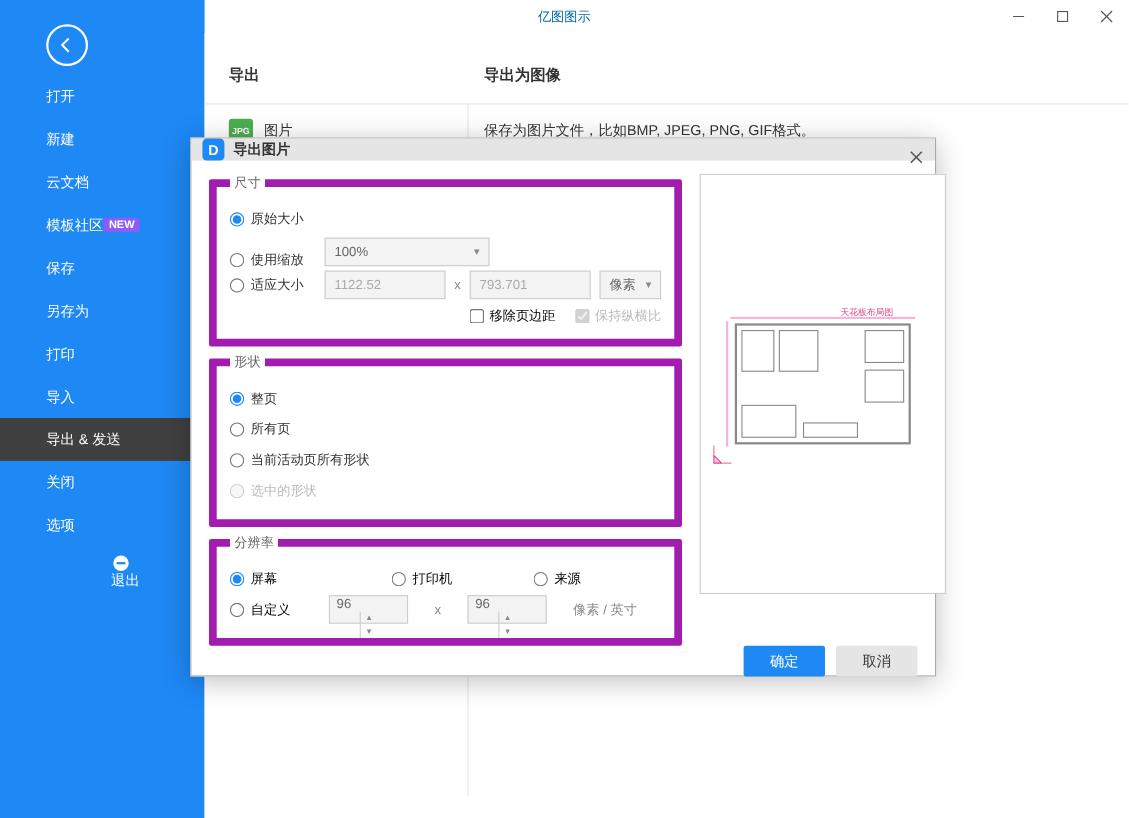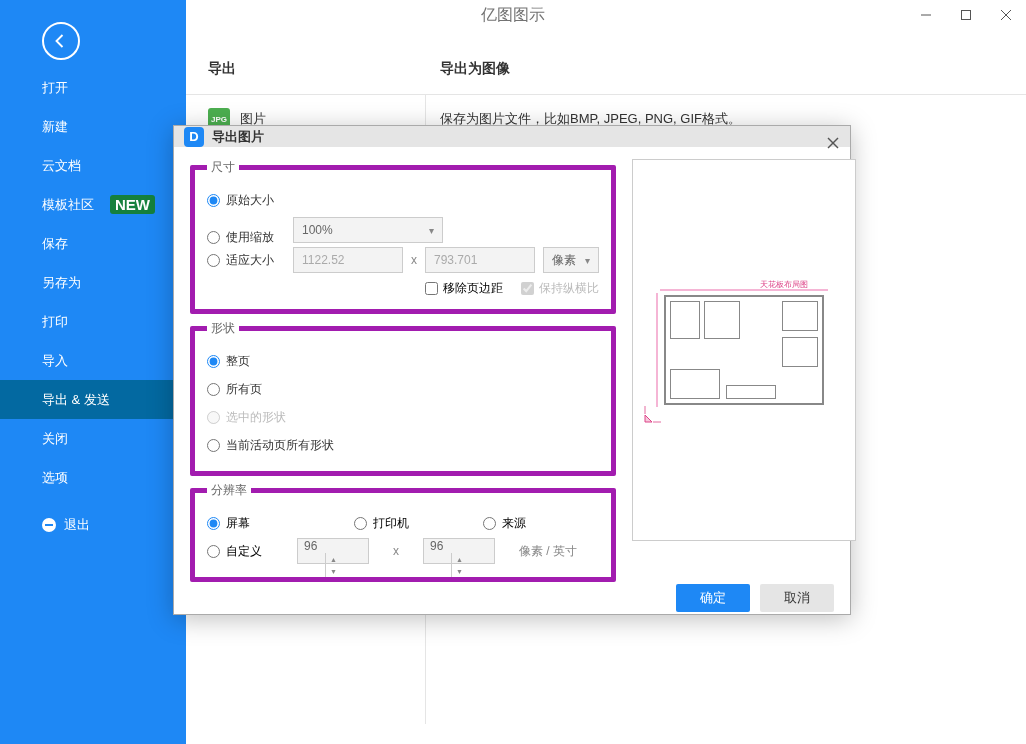--- a/index.html
+++ b/index.html
@@ -1,34 +1,34 @@
 <!DOCTYPE html>
 <html><head>
 <meta charset="utf-8">
 <style>
 * { margin: 0; padding: 0; box-sizing: border-box; font-family: "Microsoft YaHei", "PingFang SC", sans-serif; }
 body { width: 1026px; height: 744px; background: #fff; overflow: hidden; position: relative; }
 
 .titlebar { height: 30px; display: flex; align-items: center; justify-content: center; position: relative; background: #fff; }
-.titlebar .title { font-size: 16px; color: #737373; }
+.titlebar .title { font-size: 12px; color: #0369a1; }
 .win-controls { position: absolute; right: 0; top: 0; display: flex; }
 .win-btn { width: 40px; height: 30px; display: flex; align-items: center; justify-content: center; cursor: pointer; }
 .win-btn svg { width: 12px; height: 12px; }
 
 .user-badge { position: absolute; right: 18px; top: 32px; display: flex; align-items: center; gap: 4px; font-size: 12px; color: #1b7ae6; cursor: pointer; }
 .user-badge .diamond { color: #f5a623; }
 .user-badge .chev { color: #999; font-size: 10px; }
 
 .sidebar { position: absolute; left: 0; top: 0; width: 186px; height: 744px; background: #1e88f5; color: #fff; padding-top: 16px; }
 .back-btn { width: 38px; height: 38px; border: 2px solid #fff; border-radius: 50%; margin: 6px 0 8px 42px; display: flex; align-items: center; justify-content: center; cursor: pointer; }
 .back-btn svg { width: 18px; height: 18px; }
 .side-item { height: 39px; display: flex; align-items: center; padding-left: 42px; font-size: 13px; cursor: pointer; position: relative; }
-.side-item.selected { background: #0369a1; align-items: center; }
-.side-item .new-badge { background: #15803d; color: #fff; font-size: 15px; padding: 1px 5px; border-radius: 3px; margin-left: 16px; font-weight: bold; }
-.side-item.exit-item { margin-top: 8px; }
+.side-item.selected { background: #404040; align-items: center; }
+.side-item .new-badge { background: #8b5cf6; color: #fff; font-size: 10px; padding: 1px 5px; border-radius: 3px; margin-left: 0; font-weight: bold; }
+.side-item.exit-item { margin-top: 8px; flex-direction: column; }
 .exit-icon { width: 14px; height: 14px; background: #fff; border-radius: 50%; display: inline-flex; align-items: center; justify-content: center; margin-right: 8px; position: relative; }
 .exit-icon::before { content: ""; width: 8px; height: 2px; background: #1e88f5; position: absolute; }
 
 .main { position: absolute; left: 186px; top: 30px; right: 0; bottom: 0; background: #fff; }
 .main-header { padding: 30px 0 16px 22px; }
 .main-section-title { font-size: 14px; font-weight: bold; color: #333; }
 .main-sub { position: absolute; left: 254px; top: 30px; font-size: 14px; font-weight: bold; color: #333; }
 .main-desc { position: absolute; left: 254px; top: 80px; font-size: 13px; color: #333; }
 .main-divider-v { position: absolute; left: 239px; top: 64px; width: 1px; bottom: 20px; background: #e5e5e5; }
 .main-divider-h { position: absolute; left: 0; right: 0; top: 64px; height: 1px; background: #e5e5e5; }
@@ -38,21 +38,21 @@
 .dlg-titlebar { height: 34px; background: #e5e5e5; display: flex; align-items: center; padding: 0 10px; position: relative; }
 .dlg-titlebar .app-ic { width: 20px; height: 20px; background: #1e88f5; border-radius: 4px; display: flex; align-items: center; justify-content: center; margin-right: 8px; }
 .dlg-titlebar .app-ic span { color: #fff; font-weight: bold; font-size: 13px; }
 .dlg-titlebar .dlg-title { font-size: 13px; color: #333; font-weight: bold; }
 .dlg-close { position: absolute; right: 6px; top: 6px; width: 22px; height: 22px; display: flex; align-items: center; justify-content: center; cursor: pointer; color: #555; }
 .dlg-close svg { width: 12px; height: 12px; }
 .dlg-body { flex: 1; display: flex; padding: 12px 16px 0 16px; gap: 16px; }
 .dlg-left { flex: 1; display: flex; flex-direction: column; gap: 6px; }
 .dlg-right { width: 224px; }
 
-fieldset { border: 5px solid #a21caf; border-radius: 2px; padding: 10px 12px 12px 12px; }
+fieldset { border: 7px solid #a21caf; border-radius: 2px; padding: 10px 12px 12px 12px; }
 legend { font-size: 12px; color: #666; padding: 0 4px; }
 .row { display: flex; align-items: center; min-height: 28px; font-size: 12px; color: #333; gap: 8px; }
 .row.disabled { color: #bbb; }
 input[type=radio], input[type=checkbox] { accent-color: #1e88f5; margin: 0; }
 input[type=radio]:disabled + span, input[type=checkbox]:disabled + span { color: #bbb; }
 .row label { display: flex; align-items: center; gap: 6px; cursor: pointer; }
 .txtfield, .combo { height: 26px; border: 1px solid #ccc; background: #f3f3f3; font-size: 12px; padding: 0 8px; color: #666; }
 .txtfield[disabled], .combo[disabled] { color: #aaa; background: #f3f3f3; }
 .combo { display: flex; align-items: center; justify-content: space-between; cursor: pointer; }
 .combo .arr { font-size: 10px; color: #888; }
@@ -247,30 +247,30 @@
               <input type="radio" name="shp" checked="" style="">
               <span>整页</span>
             </label>
           </div>
         <div class="row">
             <label>
               <input type="radio" name="shp" style="">
               <span>所有页</span>
             </label>
           </div>
+        <div class="row">
+            <label>
+              <input type="radio" name="shp" style="">
+              <span>当前活动页所有形状</span>
+            </label>
+          </div>
         <div class="row disabled">
             <label>
               <input type="radio" name="shp" disabled="" style="">
               <span>选中的形状</span>
-            </label>
-          </div>
-        <div class="row">
-            <label>
-              <input type="radio" name="shp" style="">
-              <span>当前活动页所有形状</span>
             </label>
           </div>
       </fieldset>
 
       <fieldset>
         <legend>分辨率</legend>
         <div class="res-row">
           <label>
               <input type="radio" name="res" checked="" style="">
               <span>屏幕</span>

